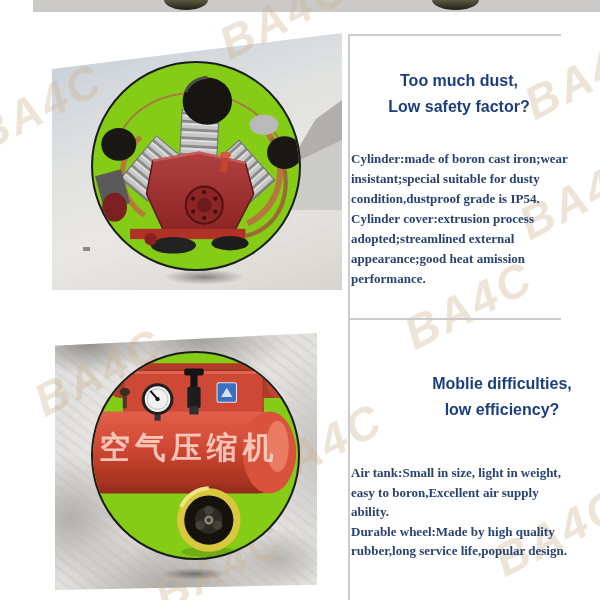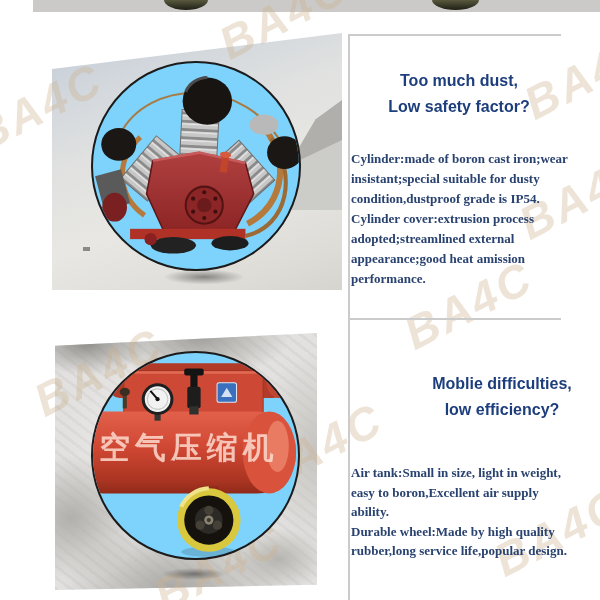--- a/index.html
+++ b/index.html
@@ -35,21 +35,21 @@
       radial-gradient(90px 45px at 12% 4%,#908e8a,transparent 70%),
       radial-gradient(130px 55px at 55% 2%,#a3a19d,transparent 70%),
       radial-gradient(80px 130px at 100% 45%,#c6c4c0,transparent 75%),
       radial-gradient(100px 90px at 6% 72%,#b2b0ac,transparent 70%),
       radial-gradient(150px 85px at 45% 100%,#a9a7a3,transparent 75%),
       radial-gradient(70px 45px at 85% 88%,#b6b4b0,transparent 70%),
       radial-gradient(150px 120px at 50% 42%,#f1f0ee,transparent 80%),
       repeating-linear-gradient(38deg,rgba(110,108,104,.07) 0 3px,transparent 3px 9px);}
 
   
-  .circle{border-radius:50%;border:2.5px solid #1b1b1b;background:#7dd3fc;overflow:hidden;z-index:3;}
+  .circle{border-radius:50%;border:2.5px solid #1b1b1b;background:#84cc16;overflow:hidden;z-index:3;}
   .c1{left:91px;top:61px;width:206px;height:206px;}
   .c2{left:91px;top:351px;width:205px;height:205px;}
   .circle svg{display:block;width:100%;height:100%;}
   .cshadow{z-index:2;border-radius:50%;
     background:radial-gradient(closest-side,rgba(45,45,45,.5),rgba(45,45,45,0) 75%);}
   .s1{left:150px;top:267px;width:108px;height:20px;}
   .s2{left:151px;top:566px;width:86px;height:16px;}
 
   
   .vline{left:348px;top:34px;width:2px;height:566px;background:#cbcbcb;z-index:4;}

